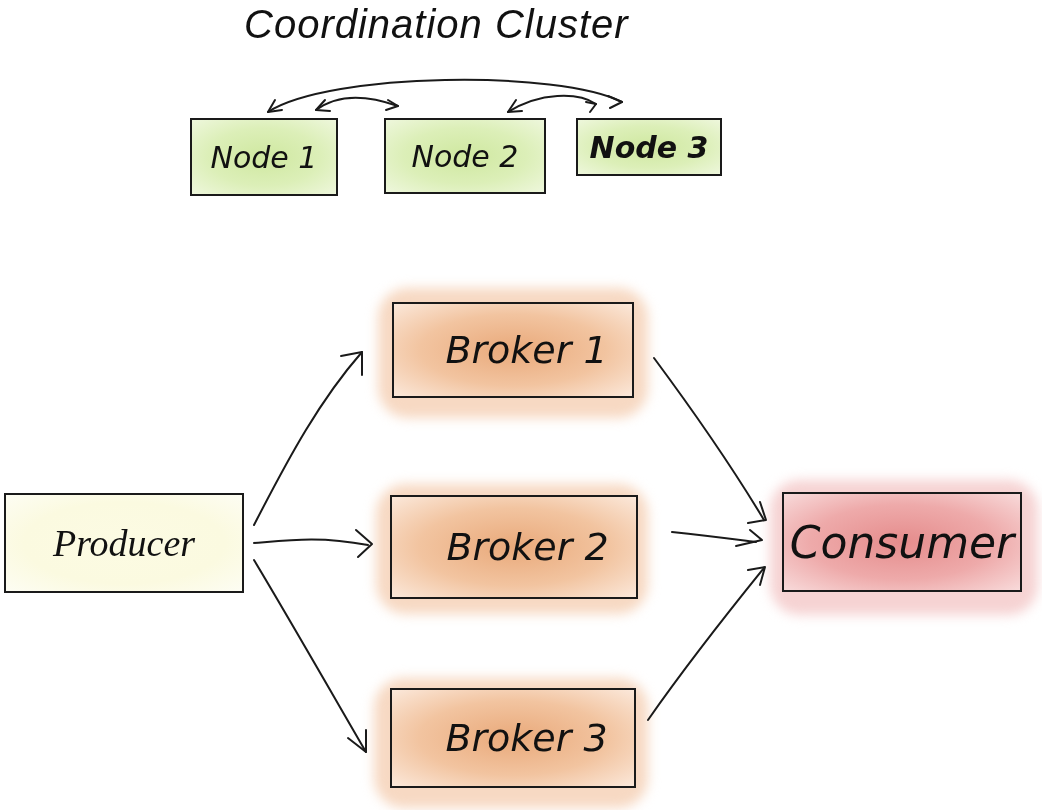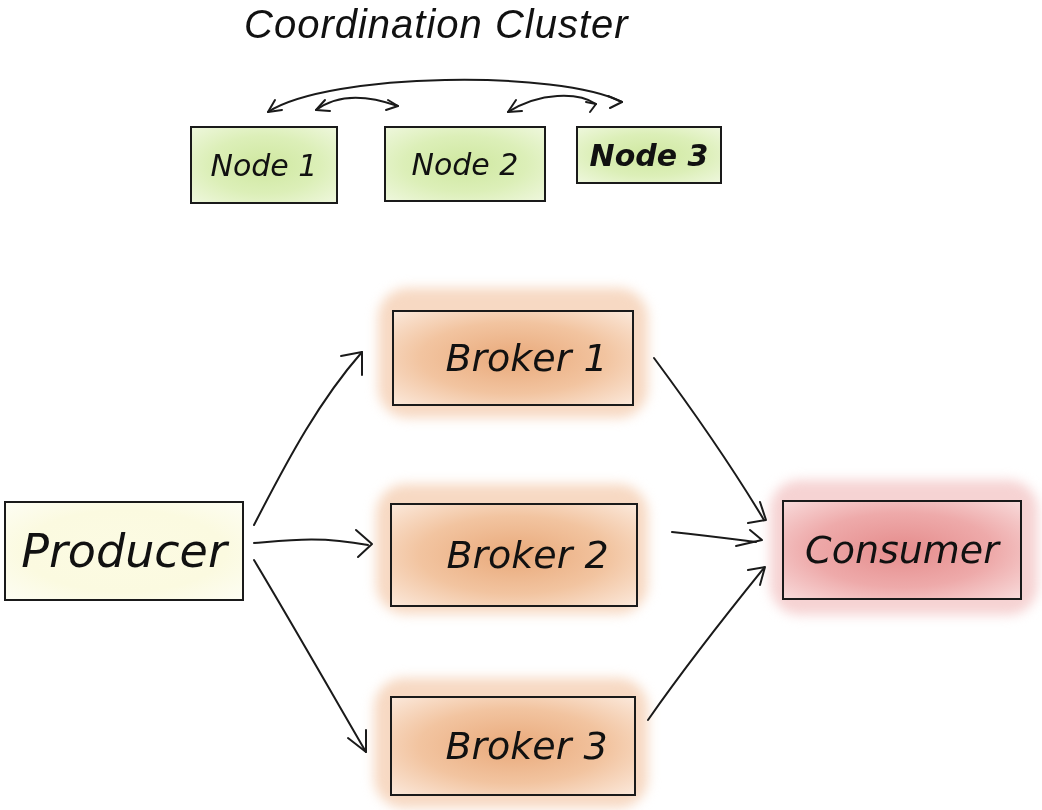--- a/index.html
+++ b/index.html
@@ -2,25 +2,25 @@
 <html><head>
 <meta charset="utf-8">
 <style>
   html, body { margin: 0; padding: 0; background: #ffffff; }
   body { width: 1042px; height: 810px; position: relative; overflow: hidden;
          font-family: "DejaVu Sans", sans-serif; }
   .title { position: absolute; left: 244px; top: 2px; font-size: 40px; color: #111;
            font-style: italic; letter-spacing: 1px; font-family: Liberation Sans, sans-serif; }
   .box { position: absolute; border: 2px solid #1a1a1a; box-sizing: border-box;
          display: flex; align-items: center; justify-content: center; color: #111;
-         font-style: italic; font-family: "DejaVu Sans", sans-serif; margin-top: 8px; }
+         font-style: italic; font-family: "DejaVu Sans", sans-serif; }
   .node { font-size: 30px; background: radial-gradient(ellipse at center, #cfe8a0 0%, #dcefb8 55%, #eef7dc 100%); }
   .broker { font-size: 38px; background: radial-gradient(ellipse at center, #e9a97a 0%, #f2c4a0 55%, #fbe8da 100%); padding-left: 27px; }
-  .producer { font-size: 46px; background: radial-gradient(ellipse at center, #fcfbe3 0%, #fbfae0 60%, #fdfdf3 100%); }
-  .consumer { font-size: 38px; background: radial-gradient(ellipse at center, #e58c8c 0%, #eeaaaa 55%, #f8dada 100%); }
+  .producer { font-size: 38px; background: radial-gradient(ellipse at center, #fcfbe3 0%, #fbfae0 60%, #fdfdf3 100%); font-family: Liberation Serif, serif; }
+  .consumer { font-size: 44px; background: radial-gradient(ellipse at center, #e58c8c 0%, #eeaaaa 55%, #f8dada 100%); }
   .glow { position: absolute; border-radius: 30px; filter: blur(6px); }
   svg.arrows { position: absolute; left: 0; top: 0; }
   svg.arrows path { fill: none; stroke: #1a1a1a; stroke-width: 2; stroke-linecap: round; stroke-linejoin: round; }
 </style>
 </head>
 <body>
 
 <div class="title">Coordination Cluster</div>
 
 <div class="glow" style="left:378px;top:288px;width:270px;height:130px;background:#f7d9c3;"></div>

